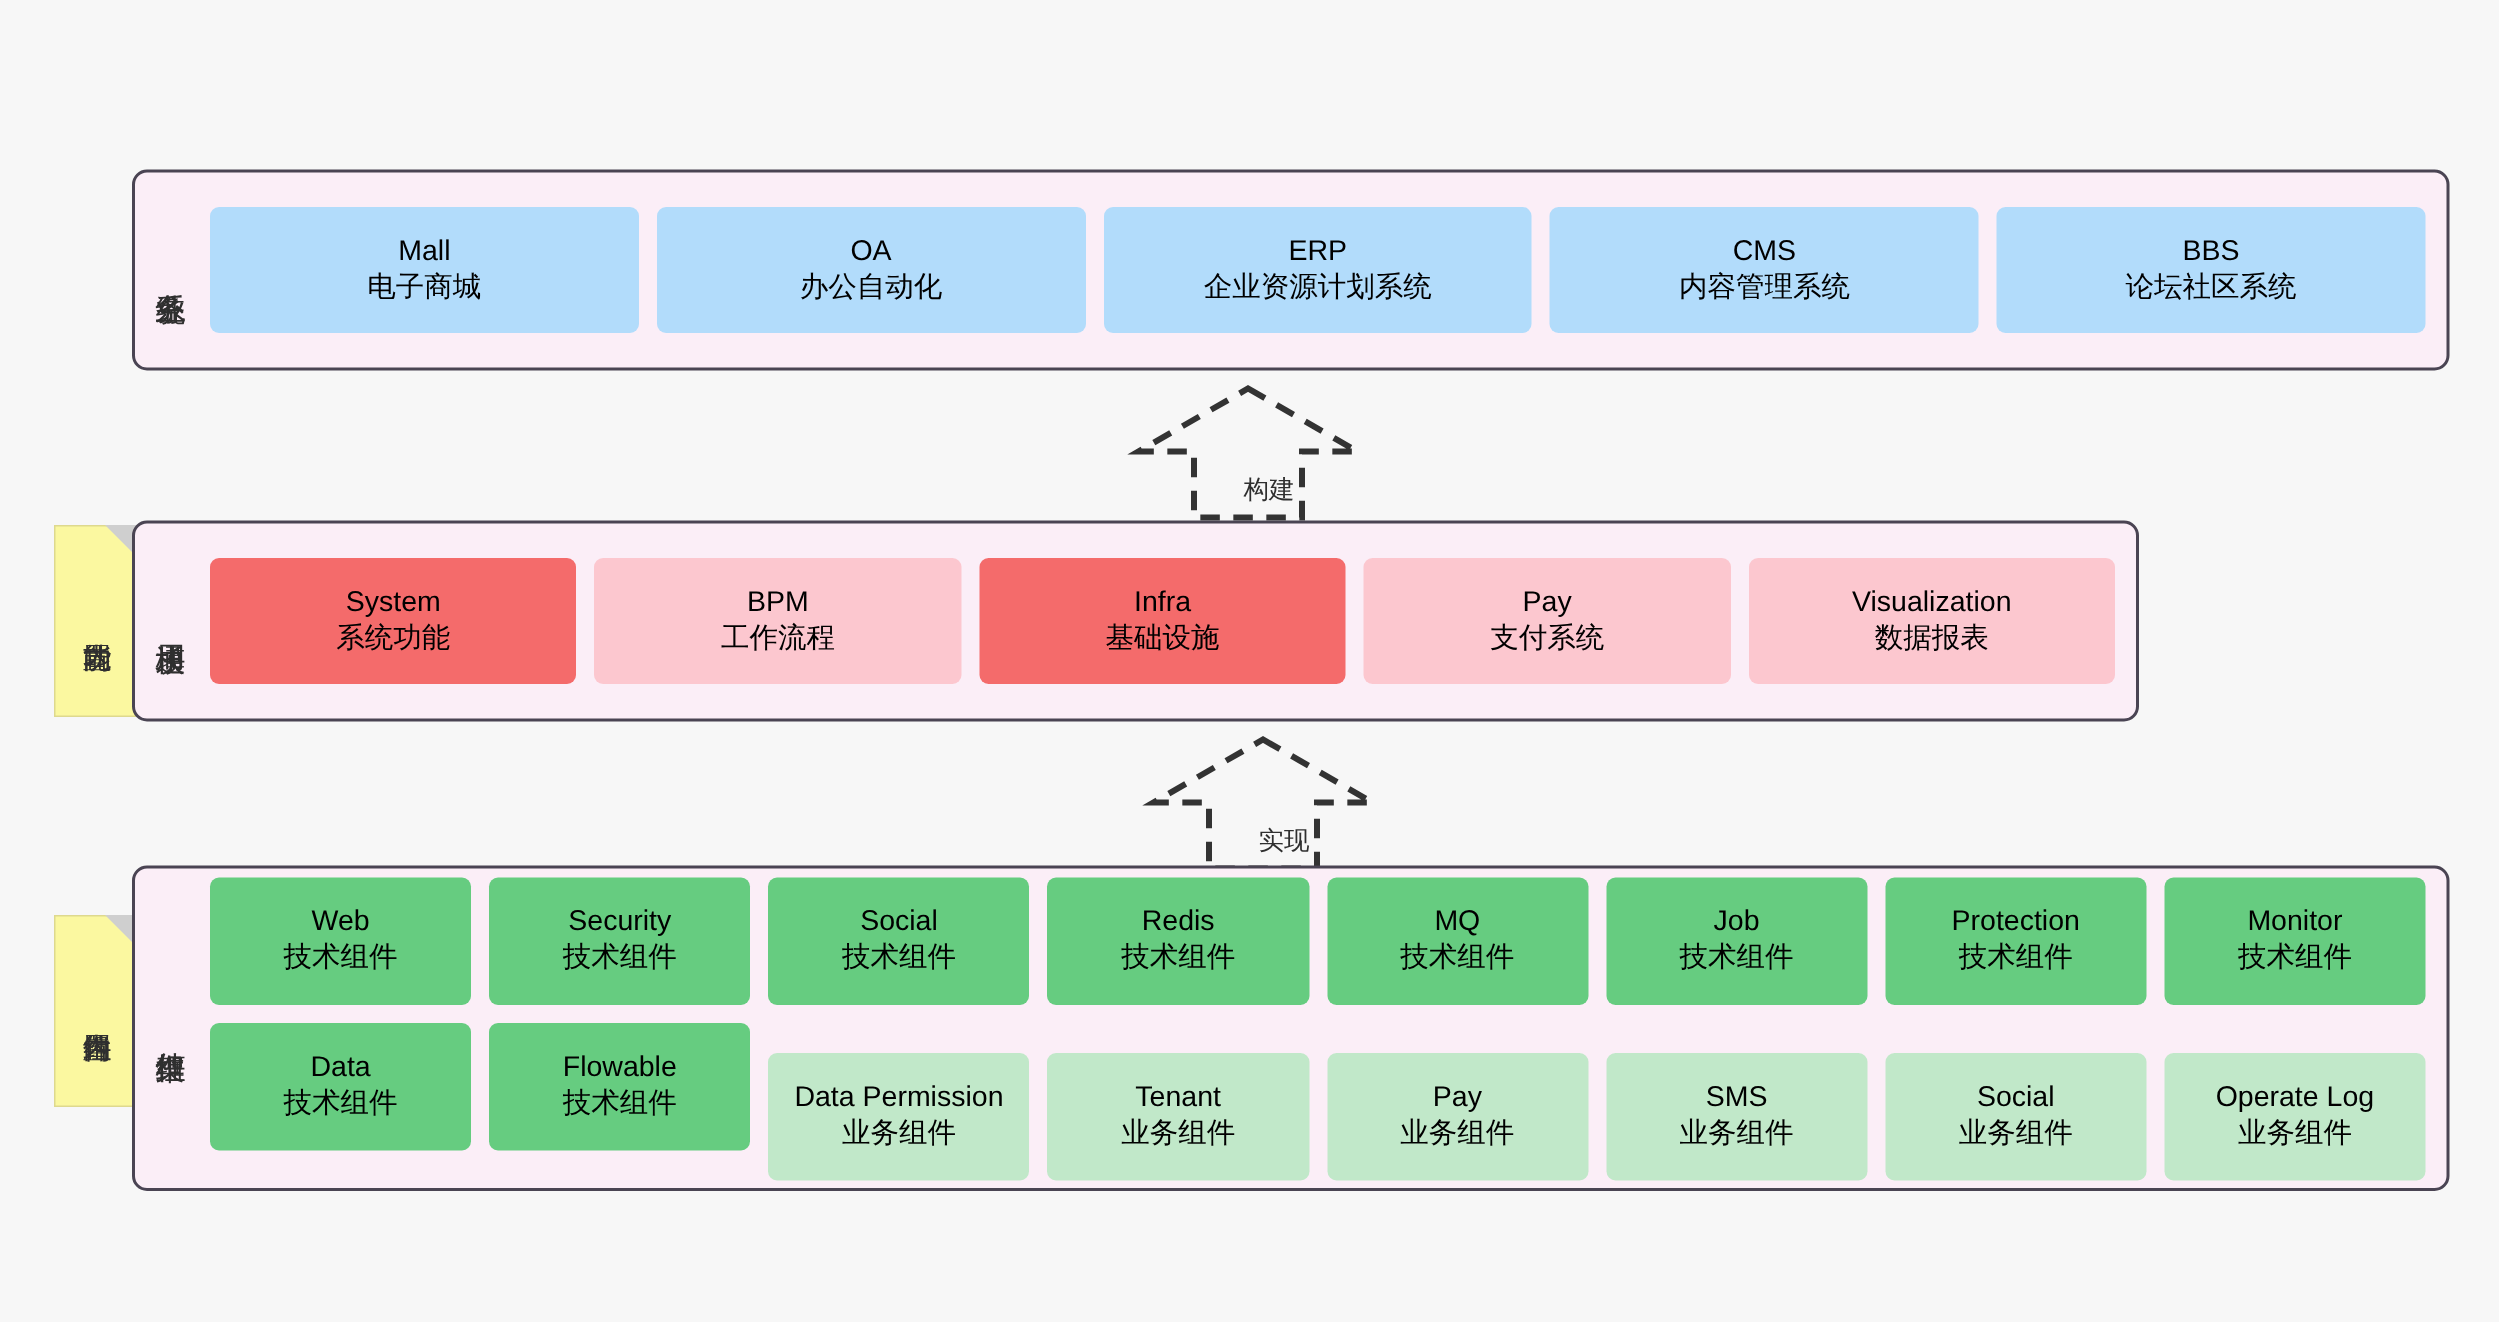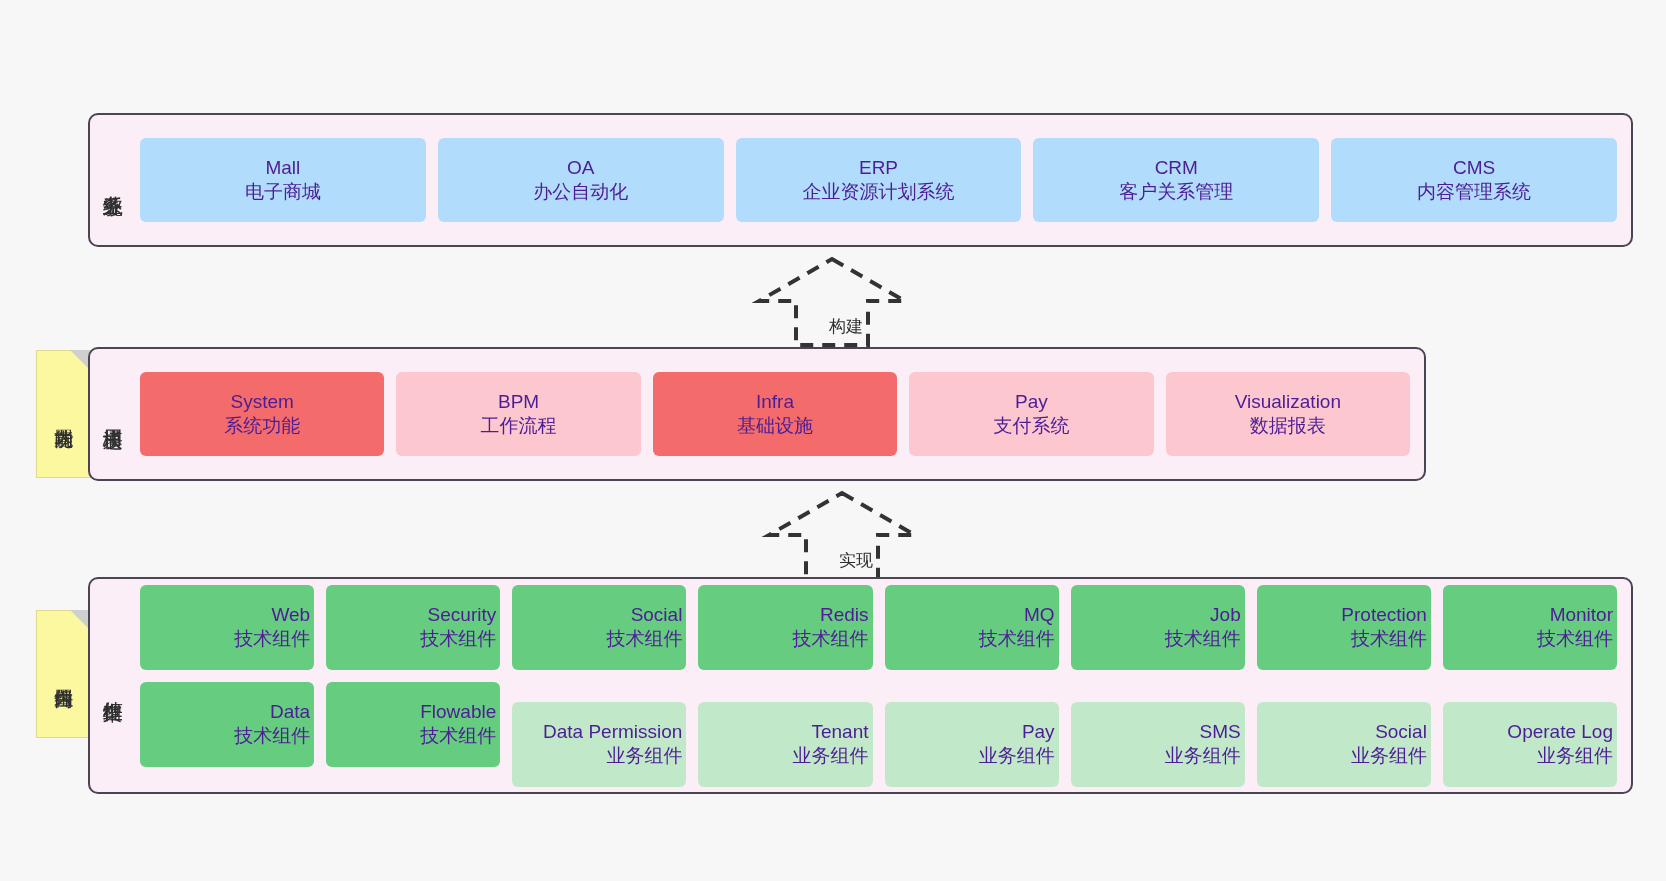--- a/index.html
+++ b/index.html
@@ -64,37 +64,37 @@
     flex: 1 1 0;
     box-sizing: border-box;
     border-radius: 6px;
     display: flex;
     flex-direction: column;
     align-items: center;
     justify-content: center;
     text-align: center;
     font-size: 19px;
     line-height: 1.28;
-    color: #4c1d95;
+    color: #000000;
     height: 84px;
     padding: 2px 4px;
     user-select: none;
   }
   .card .line1 { display: block; }
   .card .line2 { display: block; }
 
   
   .c-blue      { background: #b2dcfb; }
   .c-red       { background: #f46b6b; }
   .c-pink      { background: #fcc7cf; }
   .c-green     { background: #66cc80; }
   .c-lightgreen{ background: #c1e8c9; margin-top: 20px; }
 
   
-  #layer-framework .card { height: 85px; font-size: 19px; align-items: flex-end; }
+  #layer-framework .card { height: 85px; font-size: 19px; }
 
   
   .sticky {
     position: absolute;
     width: 56px;
     box-sizing: border-box;
     background: #fbf8a0;
     color: #2f2f2f;
     font-size: 19px;
     line-height: 1.14;
@@ -157,26 +157,26 @@
       </div>
       <div class="card c-blue">
         <span class="line1">OA</span>
         <span class="line2">办公自动化</span>
       </div>
       <div class="card c-blue">
         <span class="line1">ERP</span>
         <span class="line2">企业资源计划系统</span>
       </div>
       <div class="card c-blue">
-        <span class="line1">CRM</span>
-        <span class="line2">客户关系管理</span>
-      </div>
-      <div class="card c-blue">
         <span class="line1">CMS</span>
         <span class="line2">内容管理系统</span>
+      </div>
+      <div class="card c-blue">
+        <span class="line1">BBS</span>
+        <span class="line2">论坛社区系统</span>
       </div>
     </div>
   </div>
 </div>
 
 <div class="arrow-wrap" id="arrow-build">
   <svg viewBox="0 0 180 95" xmlns="http://www.w3.org/2000/svg" aria-hidden="true">
     <path d="M 90 6 L 163 48 L 126 48 L 126 92 L 54 92 L 54 48 L 17 48 Z" fill="none" stroke="#333333" stroke-width="4" stroke-dasharray="13,9" stroke-linejoin="miter"></path>
   </svg>
   <div class="arrow-label">构建</div>

